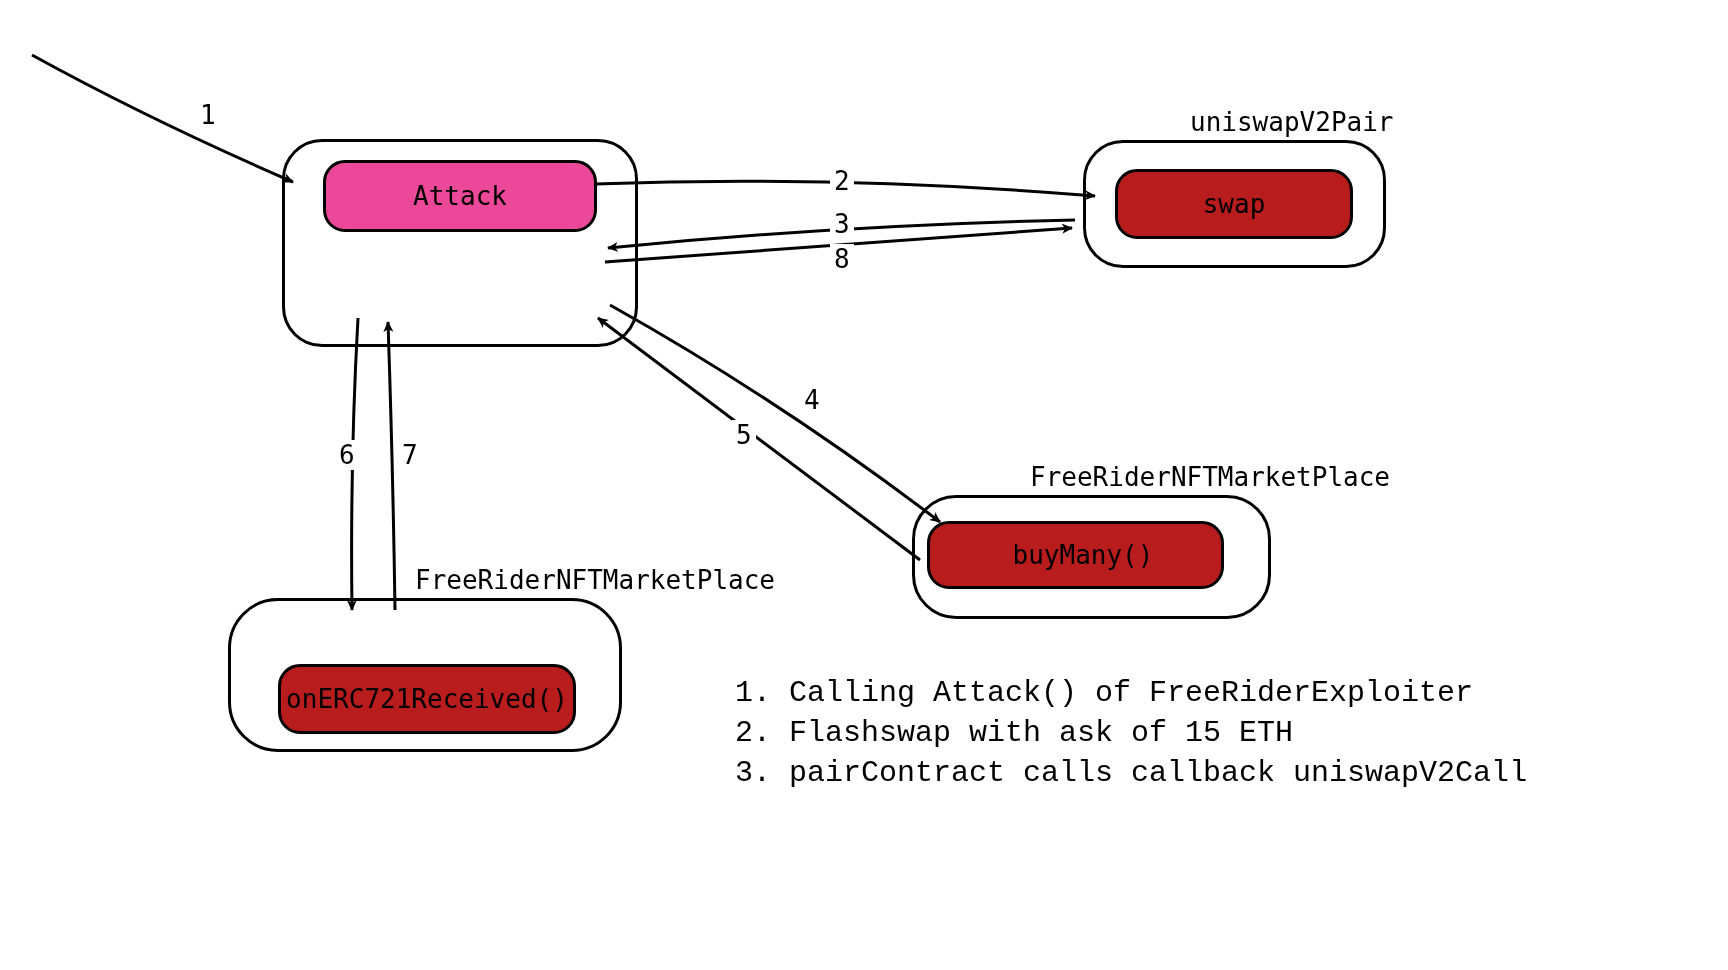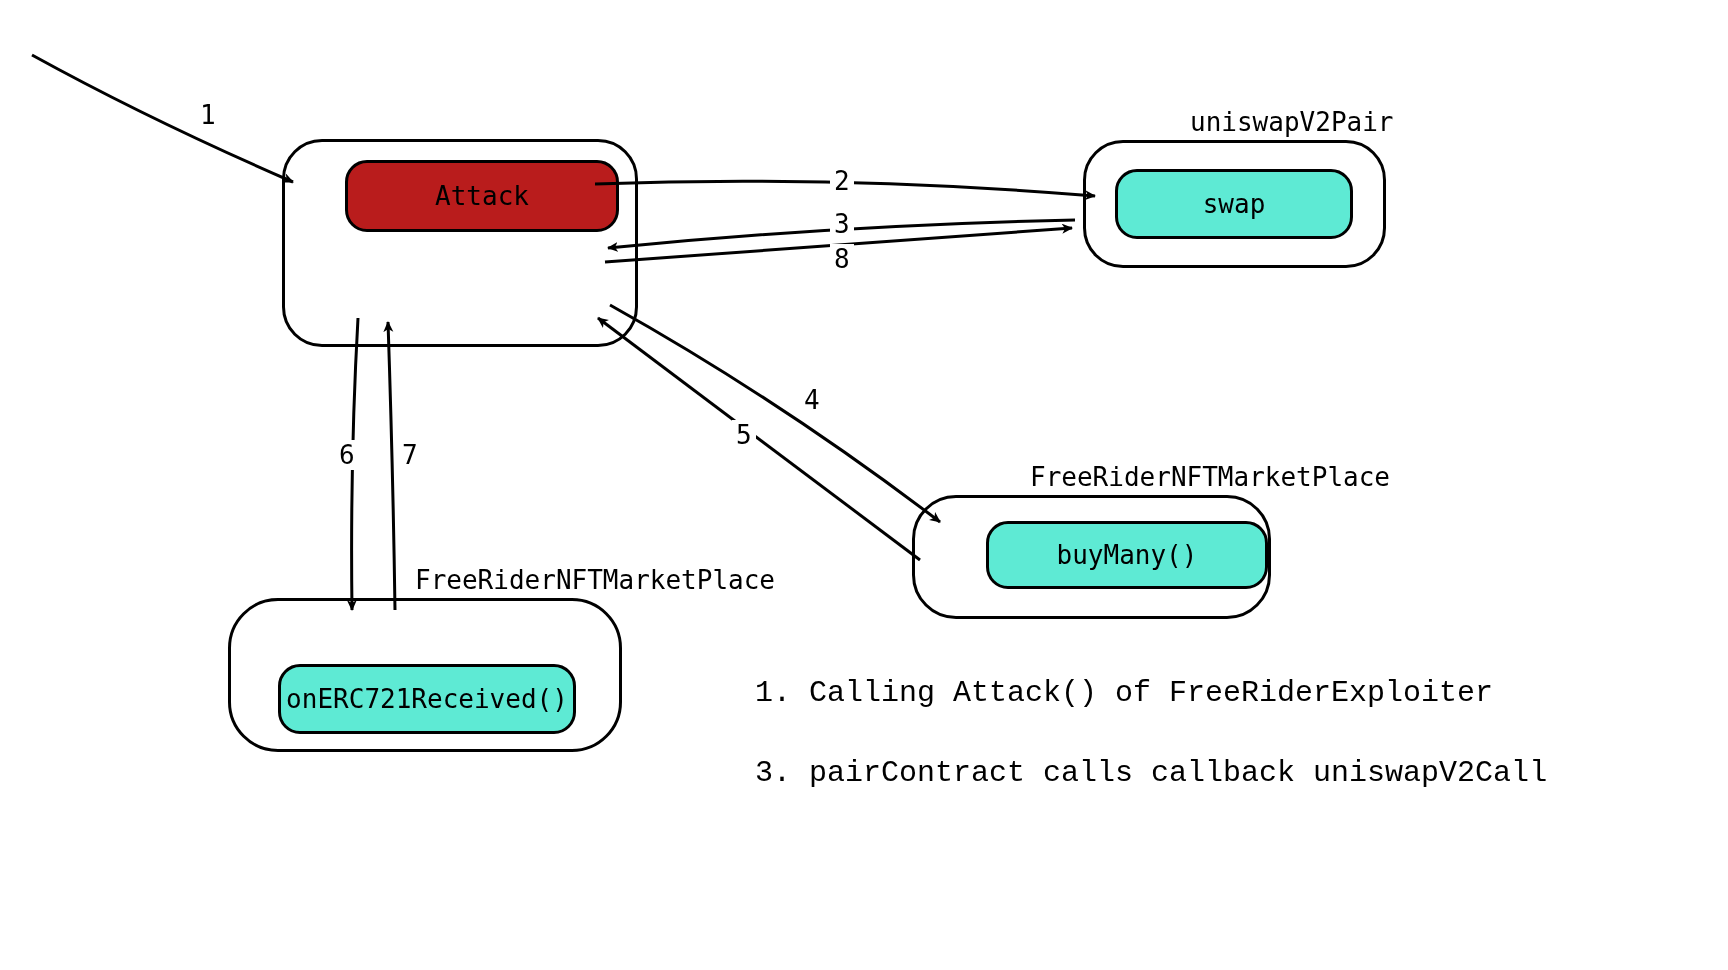--- a/index.html
+++ b/index.html
@@ -32,43 +32,41 @@
   .box {
     position: absolute;
     border: 3px solid #000;
     border-radius: 40px;
     background: #fff;
   }
   .inner-box {
     position: absolute;
     border: 3px solid #000;
     border-radius: 22px;
-    background: #5eead4;
+    background: #b91c1c;
     display: flex;
     align-items: center;
     justify-content: center;
     font-size: 26px;
   }
   .inner-box.attack {
-    background: #b91c1c;
-    margin-left: 22px;
+    background: #ec4899;
   }
   .edge-num {
     position: absolute;
     font-size: 26px;
     background: #fff;
     padding: 0 4px;
   }
   .legend {
     position: absolute;
     font-family: "Courier New", ui-monospace, monospace;
     font-size: 30px;
     line-height: 1.25;
     white-space: pre;
-    margin-left: 20px;
   }
 </style>
 </head>
 <body>
 
 <div class="stage">
 
 
   <div class="box" style="left:282px; top:139px; width:350px; height:202px;"></div>
 
@@ -82,21 +80,21 @@
   <div class="box" style="left:1083px; top:140px; width:297px; height:122px;"></div>
 
   <div class="inner-box" style="left:1115px; top:169px; width:232px; height:64px;">
     <span>swap</span>
   </div>
 
   <div class="node-label" style="left:1030px; top:462px;">FreeRiderNFTMarketPlace</div>
 
   <div class="box" style="left:912px; top:495px; width:353px; height:118px; border-radius:44px;"></div>
 
-  <div class="inner-box" style="left:986px; top:521px; width:276px; height:62px;">
+  <div class="inner-box" style="left:927px; top:521px; width:276px; height:62px;padding-left:15px;">
     <span>buyMany()</span>
   </div>
 
   <div class="node-label" style="left:415px; top:565px;">FreeRiderNFTMarketPlace</div>
 
   <div class="box" style="left:228px; top:598px; width:388px; height:148px; border-radius:50px;"></div>
 
   <div class="inner-box" style="left:278px; top:632px; width:292px; height:64px;margin-top:32px;">
     <span>onERC721Received()</span>
   </div>
@@ -128,15 +126,16 @@
   <div class="edge-num" style="left:196px; top:100px;">1</div>
   <div class="edge-num" style="left:830px; top:166px;">2</div>
   <div class="edge-num" style="left:830px; top:209px;">3</div>
   <div class="edge-num" style="left:830px; top:244px;">8</div>
   <div class="edge-num" style="left:800px; top:385px;">4</div>
   <div class="edge-num" style="left:732px; top:420px;">5</div>
   <div class="edge-num" style="left:335px; top:440px;">6</div>
   <div class="edge-num" style="left:398px; top:440px;">7</div>
 
   <div class="legend" style="left:735px; top:675px;">1. Calling Attack() of FreeRiderExploiter</div>
+  <div class="legend" style="left:735px; top:715px;">2. Flashswap with ask of 15 ETH</div>
   <div class="legend" style="left:735px; top:755px;">3. pairContract calls callback uniswapV2Call</div>
 
 </div>
 
 </body></html>

